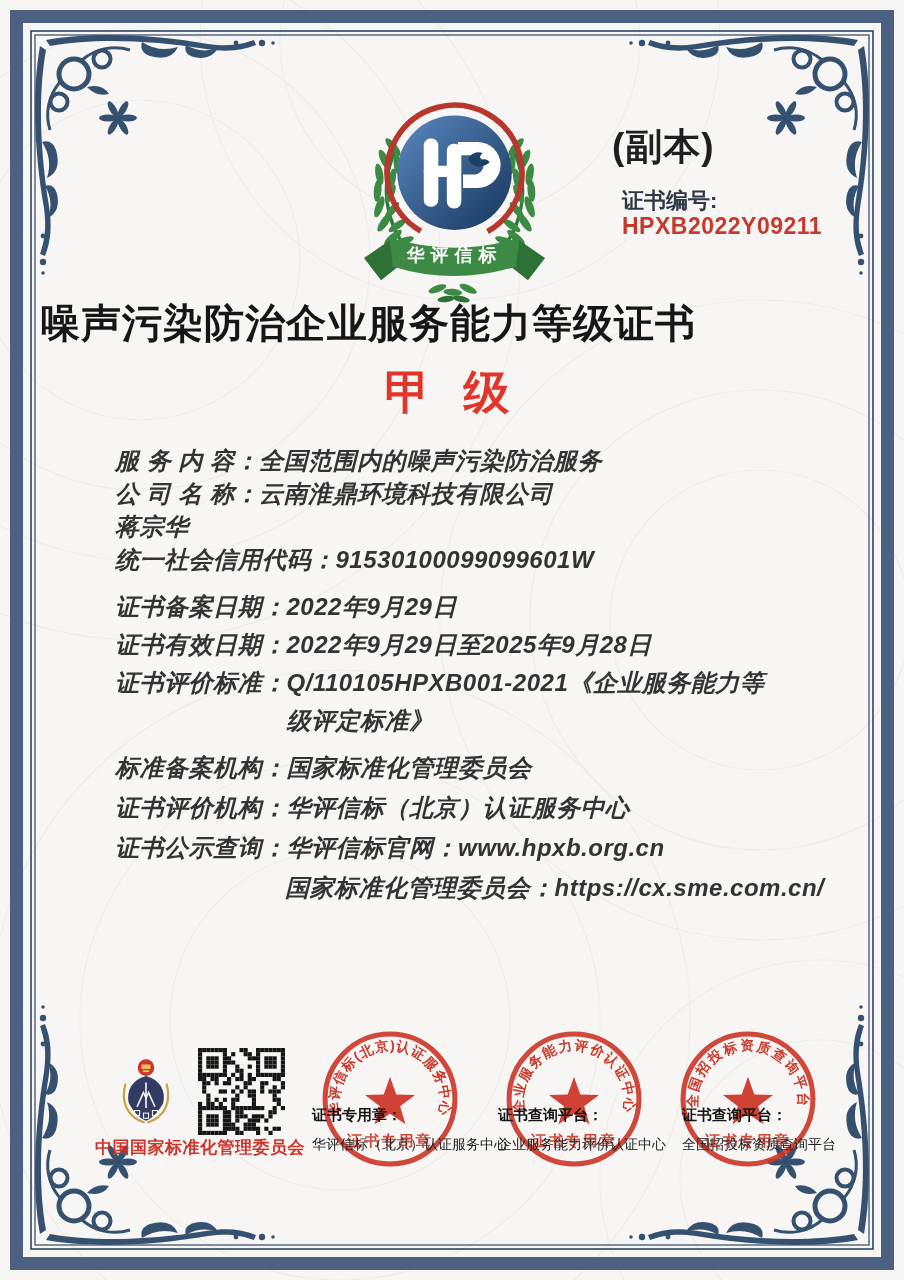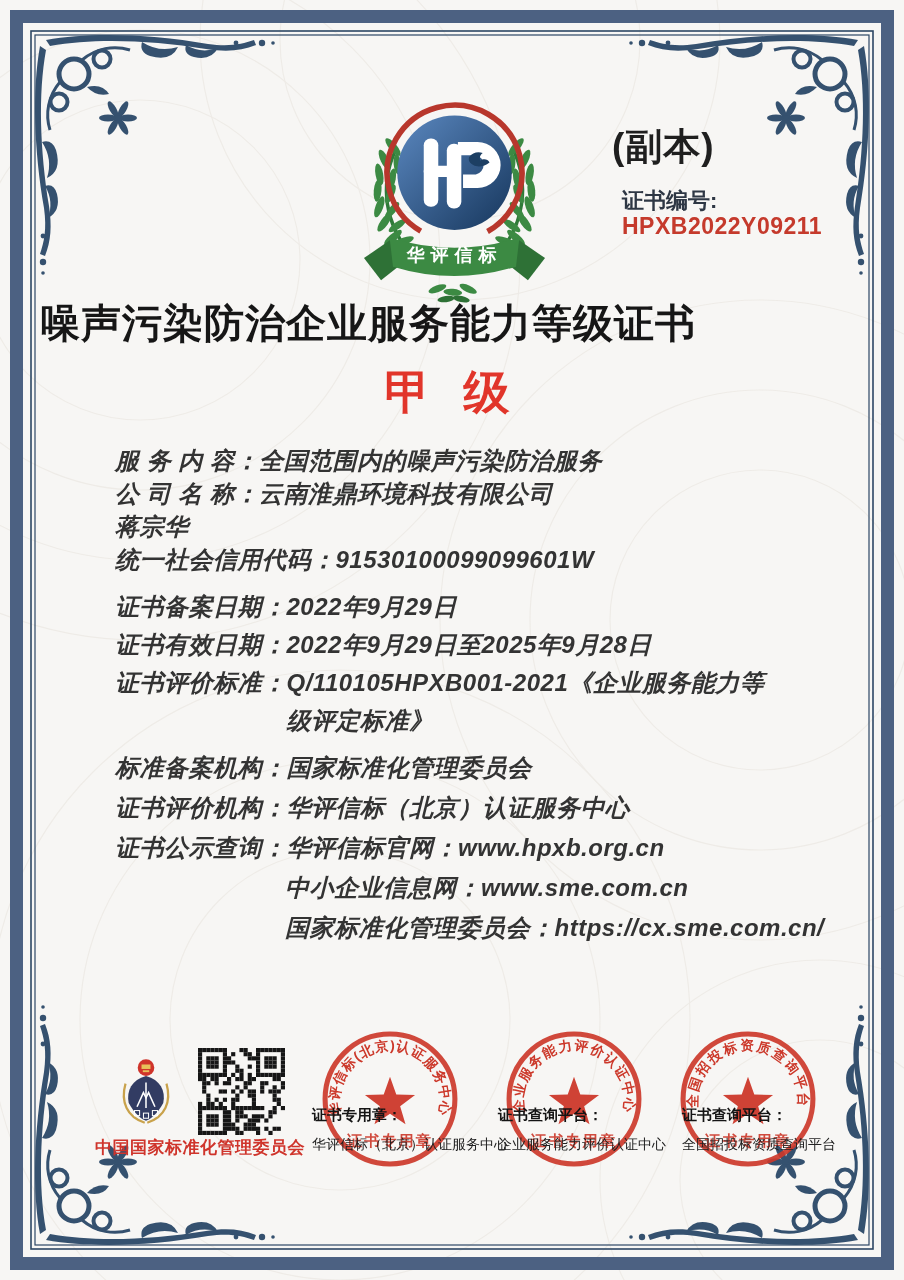--- a/index.html
+++ b/index.html
@@ -220,24 +220,20 @@
         <span class="lbl col">标准备案机构：</span>
         <span class="val">国家标准化管理委员会</span>
       </div>
     <div class="info-row">
         <span class="lbl col">证书评价机构：</span>
         <span class="val">华评信标（北京）认证服务中心</span>
       </div>
     <div class="info-row">
         <span class="lbl col">证书公示查询：</span>
         <span class="val">华评信标官网：www.hpxb.org.cn</span>
-      </div>
-    <div class="info-row">
-        <span class="lbl col"></span>
-        <span class="val">中小企业信息网：www.sme.com.cn</span>
       </div>
     <div class="info-row">
         <span class="lbl col"></span>
         <span class="val">国家标准化管理委员会：https://cx.sme.com.cn/</span>
       </div>
   </div>
 
   <svg class="abs emblem z1" viewBox="0 0 100 110">
     <path d="M18,42 C10,70 20,94 48,103" stroke="#c9a24b" stroke-width="3.5" fill="none"></path>
     <path d="M82,42 C90,70 80,94 52,103" stroke="#c9a24b" stroke-width="3.5" fill="none"></path>

